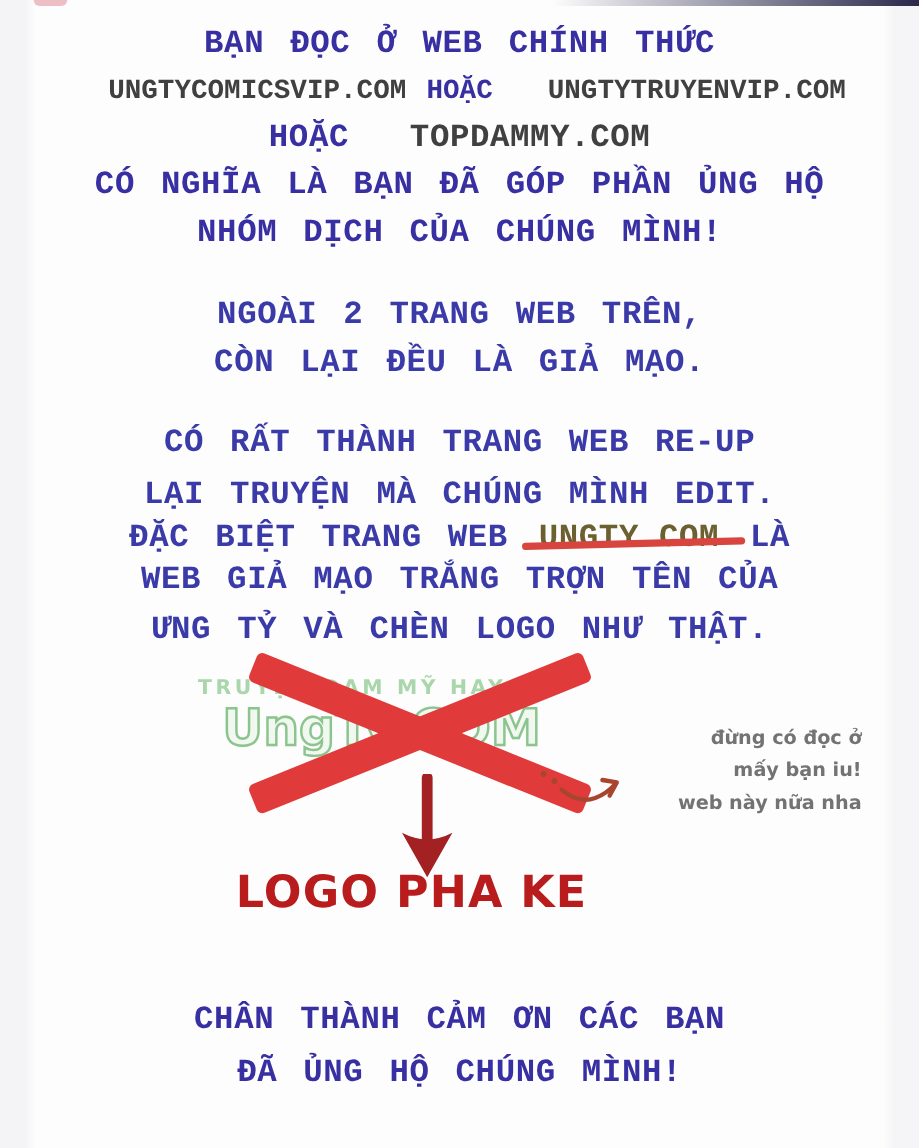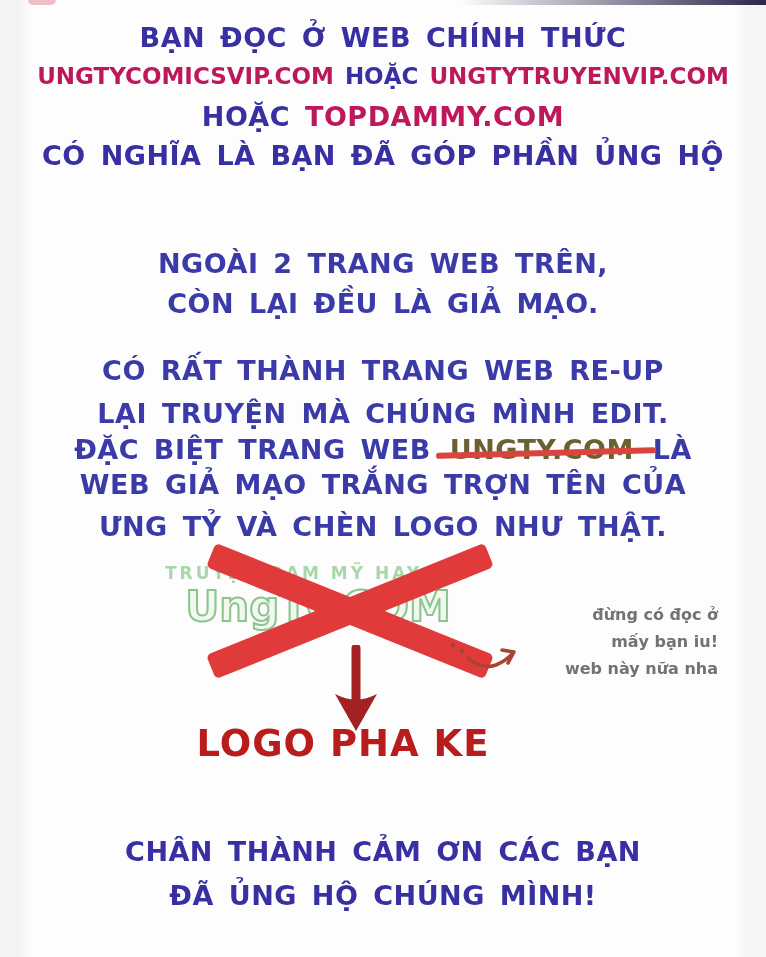--- a/index.html
+++ b/index.html
@@ -14,24 +14,24 @@
   
   .margin-strip{position:absolute;top:0;bottom:0;}
   .margin-left{left:0;width:30px;background:linear-gradient(to right,#f4f4f6 70%,#fdfdfd);}
   .margin-right{right:0;width:30px;background:linear-gradient(to left,#f5f5f7 70%,#fdfdfd);}
   
   .top-shadow{position:absolute;top:0;left:460px;right:0;height:5px;
     background:linear-gradient(to right,rgba(28,26,70,0),rgba(24,22,60,.92));}
   .pink-smudge{position:absolute;top:0;left:28px;width:28px;height:5px;
     background:#eab4bb;border-radius:0 0 7px 7px;opacity:.85;}
 
-  .line{position:absolute;left:30px;right:30px;text-align:center;white-space:nowrap;}
+  .line{position:absolute;left:30px;right:30px;text-align:center;white-space:nowrap;font-family:Liberation Mono, monospace;}
   .blue  {color:#372fa2;}
   .navy  {color:#3a3aa8;}
-  .red   {color:#be185d;}
+  .red   {color:#404040;margin-left:29px;}
   .fs27{font-size:27px;letter-spacing:.5px;word-spacing:5px;}
   .fs24{font-size:23px;letter-spacing:0;word-spacing:3px;}
 
   
   .fake-site{color:#6d6030;position:relative;display:inline-block;padding:0 4px;}
   .fake-site::after{content:"";position:absolute;left:-10px;right:-18px;top:52%;
     height:6px;background:#d8453f;border-radius:3px;transform:rotate(-1.5deg);}
 
   
   .logo-tagline{position:absolute;left:30px;right:160px;top:563px;text-align:center;
@@ -66,20 +66,21 @@
   <div class="top-shadow"></div>
   <div class="pink-smudge"></div>
 
   <div class="line blue fs27" style="top:22px;">BẠN ĐỌC Ở WEB CHÍNH THỨC</div>
 
   <div class="line fs24" style="top:63px;"><span class="red">UNGTYCOMICSVIP.COM</span> <span class="blue">HOẶC</span> <span class="red">UNGTYTRUYENVIP.COM</span></div>
 
   <div class="line fs27" style="top:101px;"><span class="blue">HOẶC</span> <span class="red">TOPDAMMY.COM</span></div>
 
   <div class="line blue fs27" style="top:140px;">CÓ NGHĨA LÀ BẠN ĐÃ GÓP PHẦN ỦNG HỘ</div>
+  <div class="line blue fs27" style="top:180px;">NHÓM DỊCH CỦA CHÚNG MÌNH!</div>
 
   <div class="line navy fs27" style="top:248px;">NGOÀI 2 TRANG WEB TRÊN,</div>
   <div class="line navy fs27" style="top:288px;">CÒN LẠI ĐỀU LÀ GIẢ MẠO.</div>
 
   <div class="line navy fs27" style="top:355px;">CÓ RẤT THÀNH TRANG WEB RE-UP</div>
   <div class="line navy fs27" style="top:398px;">LẠI TRUYỆN MÀ CHÚNG MÌNH EDIT.</div>
 
   <div class="line navy fs27" style="top:434px;"><span>ĐẶC BIỆT TRANG WEB</span> <span class="fake-site">UNGTY.COM</span> <span>LÀ</span></div>
 
   <div class="line navy fs27" style="top:469px;">WEB GIẢ MẠO TRẮNG TRỢN TÊN CỦA</div>

